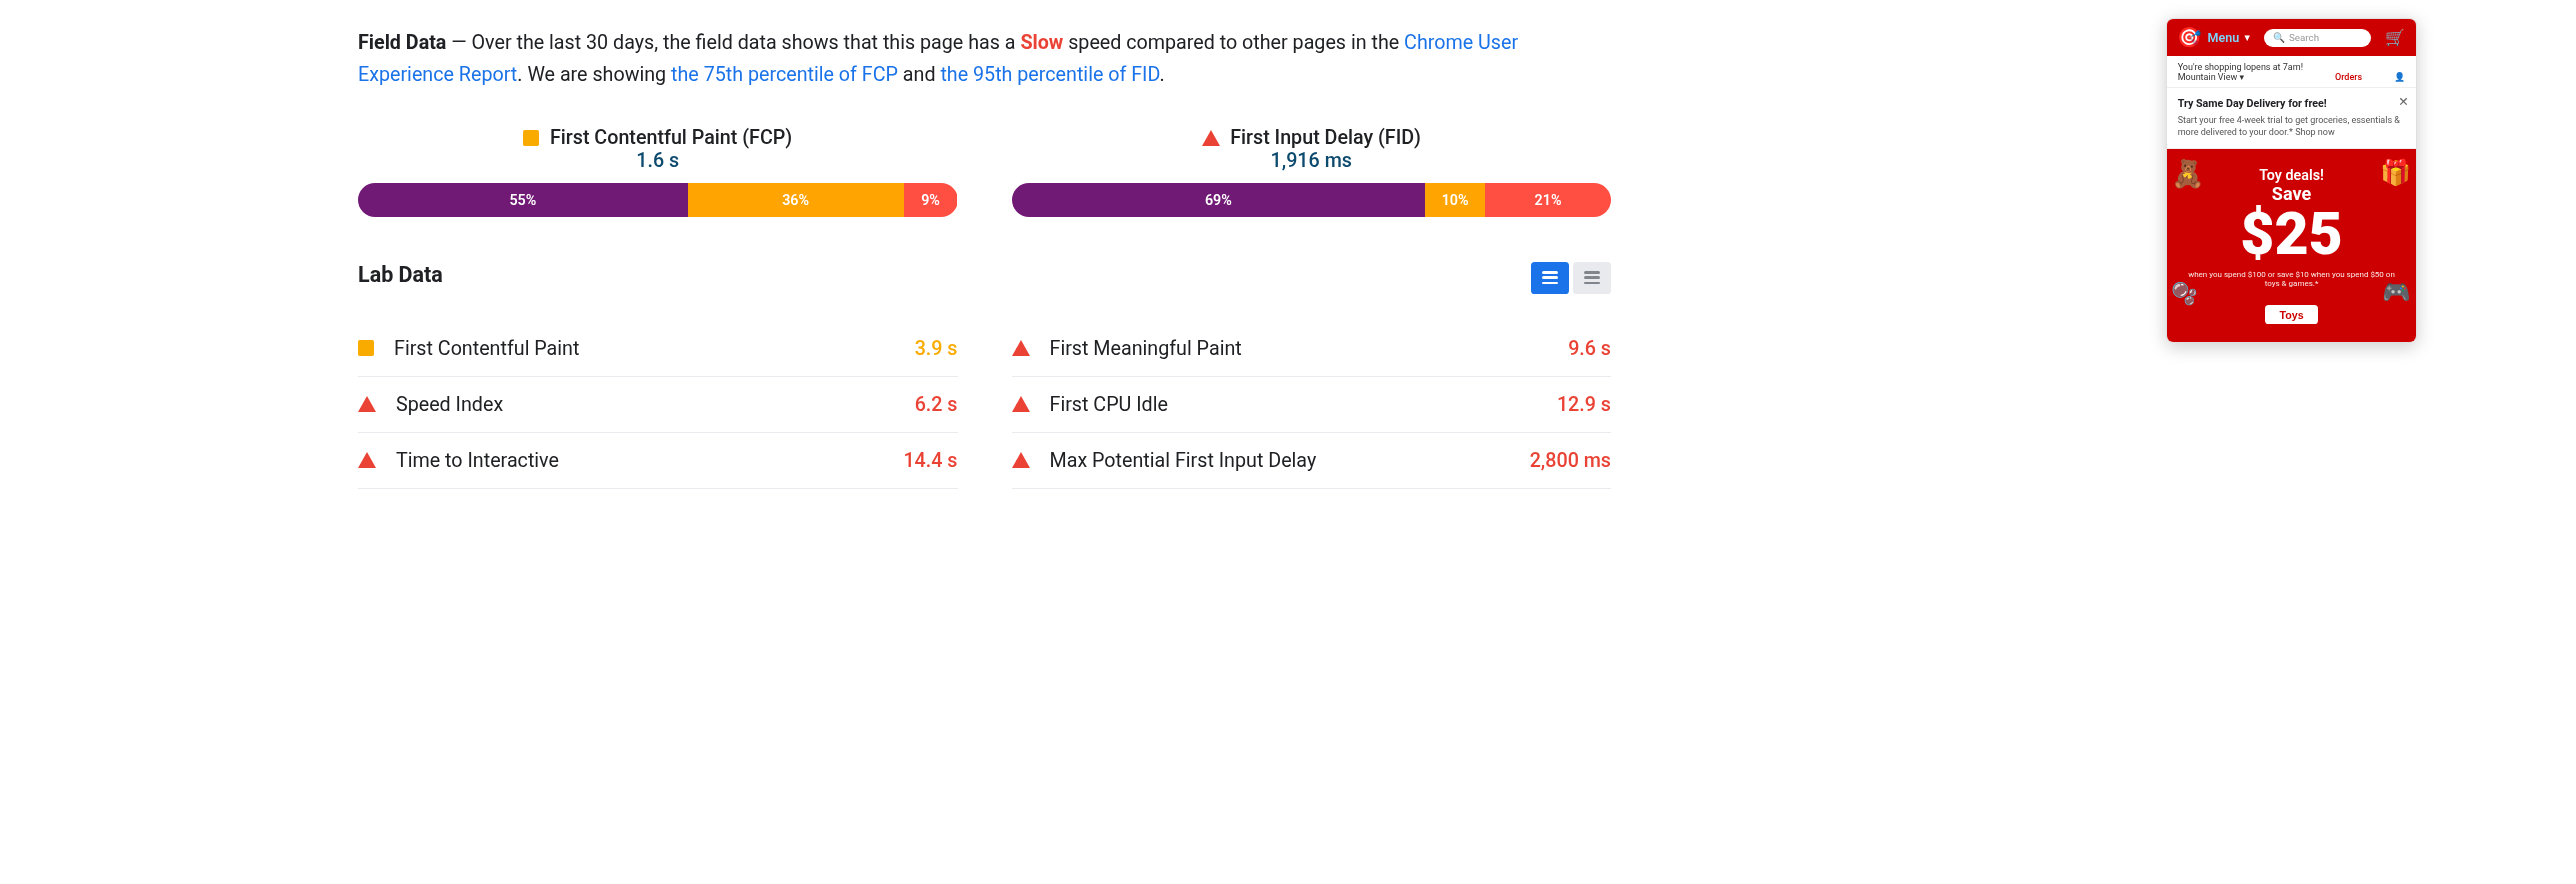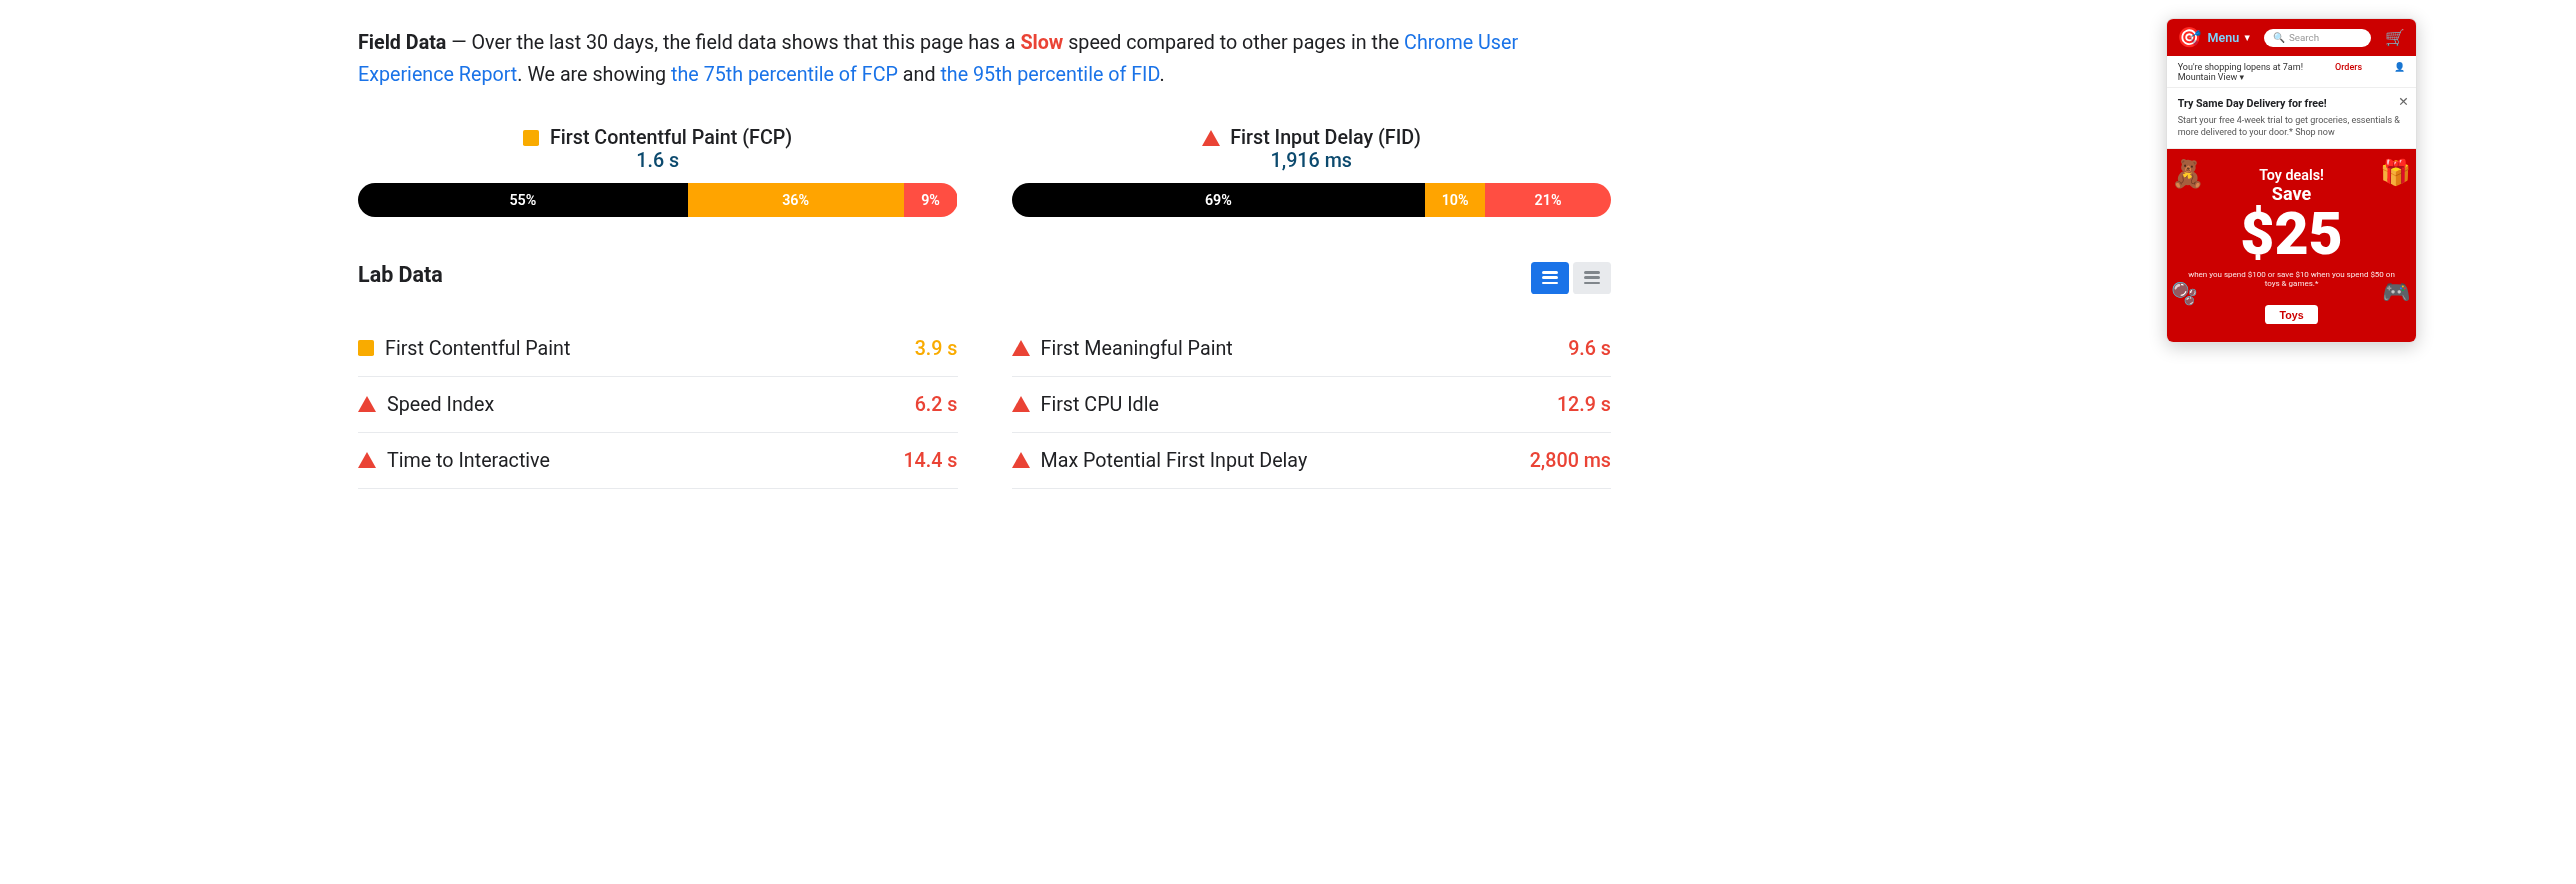--- a/index.html
+++ b/index.html
@@ -88,21 +88,21 @@
       color: #0c4a6e;
     }
     
     .progress-bar-container {
       display: flex;
       border-radius: 18px;
       overflow: hidden;
       height: 34px;
     }
     .bar-green {
-      background: #000000;
+      background: #701a75;
       display: flex;
       align-items: center;
       justify-content: center;
       color: white;
       font-weight: 600;
       font-size: 14.3px;
     }
     .bar-orange {
       background: #ffa400;
       display: flex;
@@ -199,21 +199,21 @@
     .lab-metric-row {
       display: flex;
       align-items: center;
       justify-content: space-between;
       padding: 16px 0;
       border-bottom: 0.9px solid #e8eaed;
     }
     .lab-metric-left {
       display: flex;
       align-items: center;
-      gap: 11px;
+      gap: 20px;
     }
     .lab-metric-name {
       font-size: 19.7px;
       color: #202124;
     }
     .lab-metric-value-orange {
       font-size: 19.7px;
       color: #f9ab00;
       font-weight: 500;
     }
@@ -260,21 +260,21 @@
       font-size: 16px;
     }
     .target-subheader {
       background: #fff;
       padding: 5.4px 10.7px;
       font-size: 9px;
       color: #333;
       border-bottom: 0.9px solid #eee;
       display: flex;
       justify-content: space-between;
-      align-items: flex-start;
+      align-items: flex-end;
     }
     .target-notification {
       background: white;
       padding: 9px 10.7px;
       border-bottom: 0.9px solid #eee;
       position: relative;
     }
     .target-notification-close {
       position: absolute;
       top: 5.4px;

